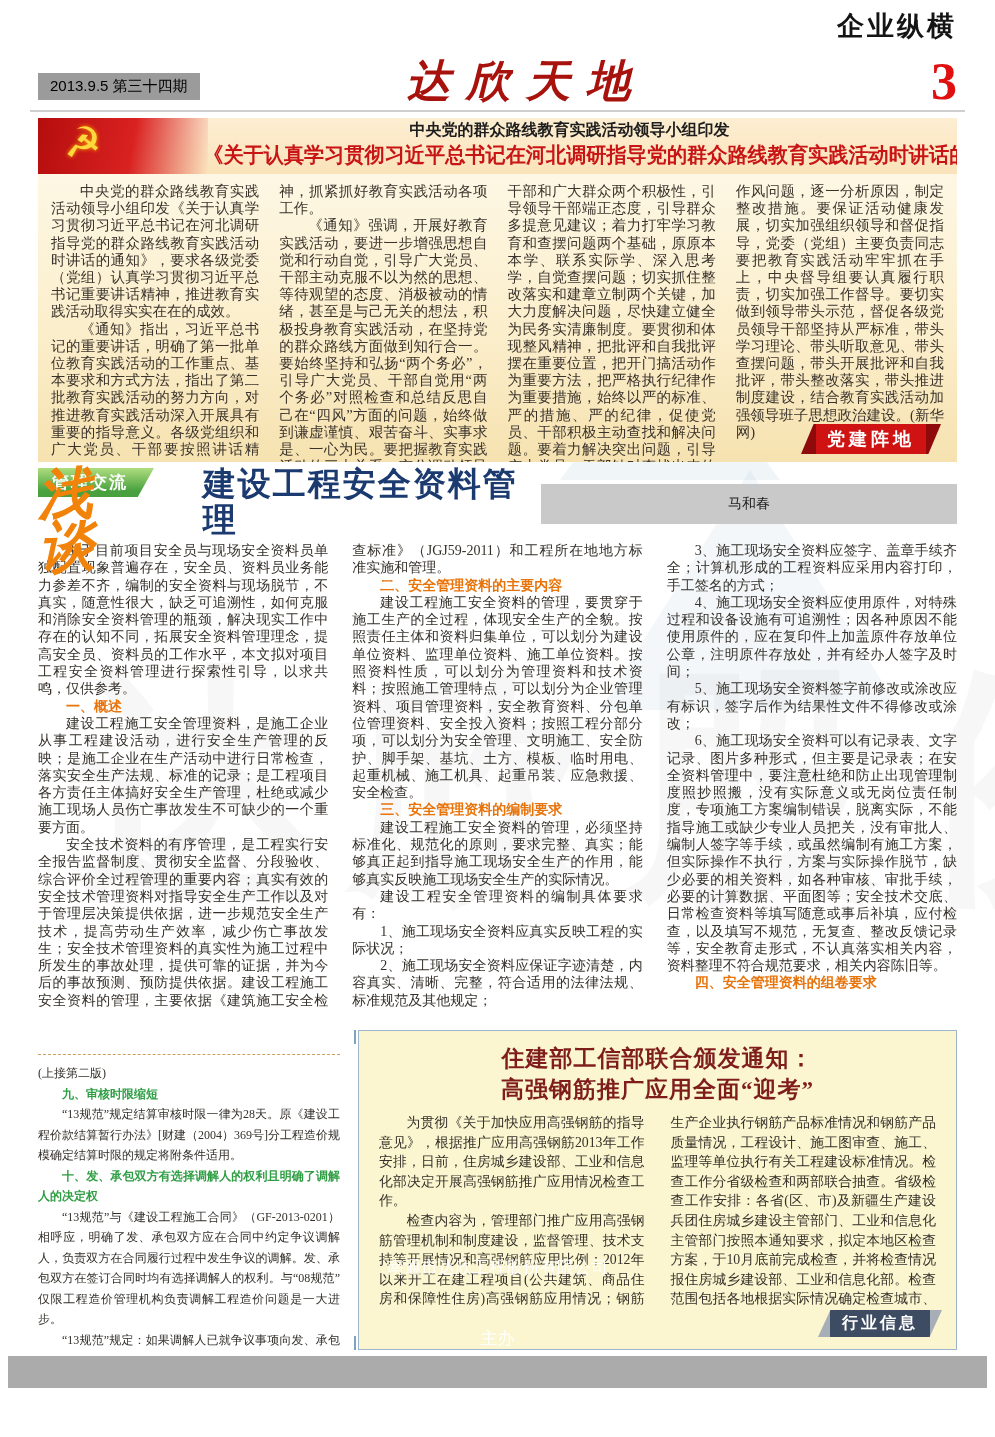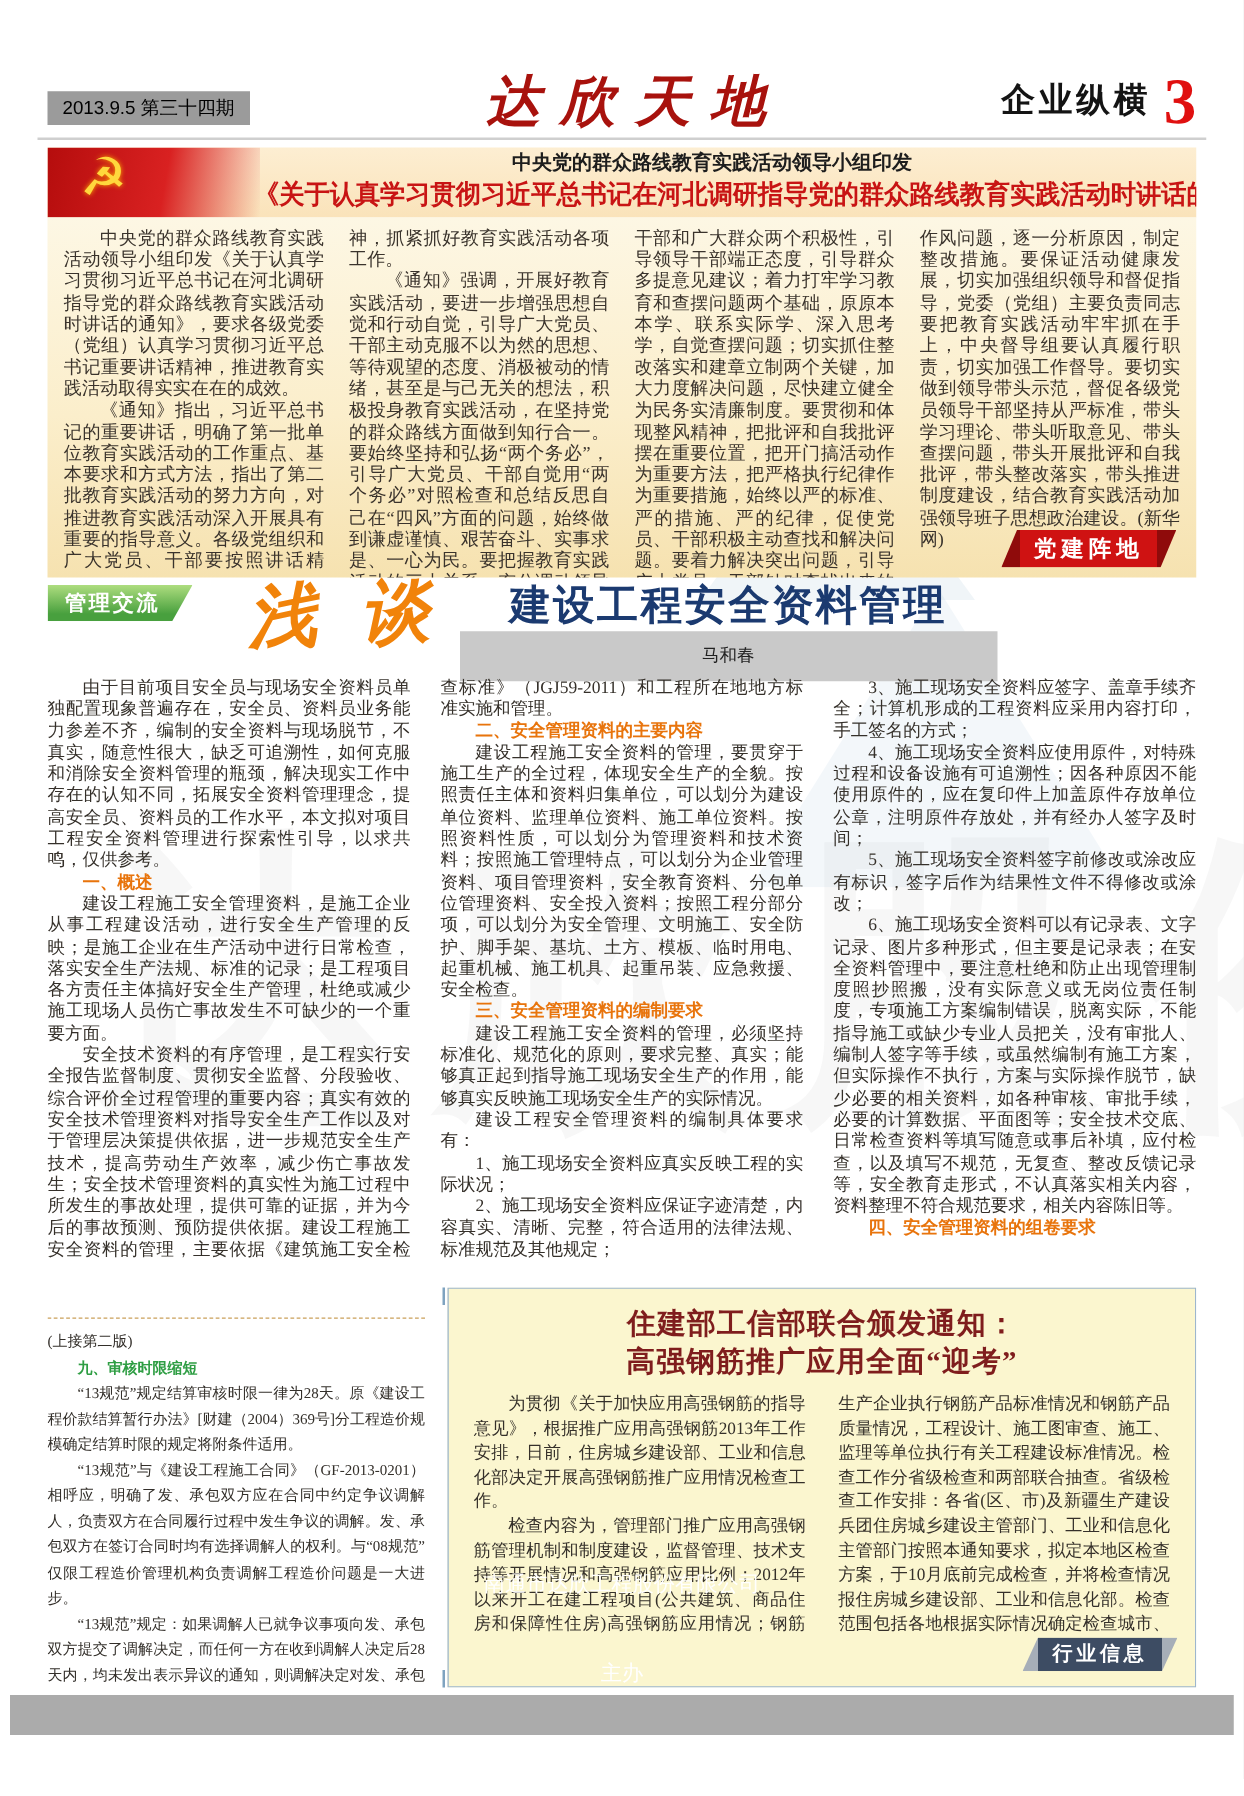--- a/index.html
+++ b/index.html
@@ -5,21 +5,21 @@
   html,body{margin:0;padding:0;background:#e9e9e9;}
   .page{position:relative;width:995px;height:1437px;margin:0 auto;background:#ffffff;
         overflow:hidden;font-family:"Liberation Serif","DejaVu Serif",serif;color:#332f2a;}
   
   .header{position:absolute;top:44px;left:38px;right:38px;height:60px;
           display:flex;align-items:flex-end;justify-content:space-between;}
   .issue-badge{background:#9b9b9b;color:#000000;font-family:"Liberation Sans",sans-serif;
                font-size:15px;padding:4px 12px;margin-bottom:4px;}
   .masthead{color:#a8120d;font-size:44px;font-weight:bold;font-style:italic;
             letter-spacing:16px;line-height:1;transform:translateX(8px);}
-  .section-wrap{display:flex;align-items:flex-end;gap:10px;}
+  .section-wrap{display:flex;align-items:flex-end;gap:10px;flex-direction:column;}
   .section-title{font-family:"Liberation Sans",sans-serif;font-weight:900;font-size:27px;
                  color:#141414;letter-spacing:3px;margin-bottom:6px;}
   .page-number{color:#e01010;font-size:52px;font-weight:bold;line-height:.85;}
   .header-rule{position:absolute;top:110px;left:30px;right:30px;height:2px;background:#cfcfcf;}
   
   .banner{position:absolute;top:118px;left:38px;right:38px;height:56px;overflow:hidden;
           background:linear-gradient(180deg,#fdeed2 0%,#fae3ba 100%);}
   .banner-emblem{position:absolute;left:0;top:0;width:170px;height:100%;
                  background:linear-gradient(100deg,#b50d0d 0%,#d92121 55%,rgba(217,33,33,0) 100%);}
   .emblem-glyph{position:absolute;left:26px;top:4px;font-size:42px;color:#ffd83d;line-height:1;
@@ -45,21 +45,21 @@
            font-weight:bold;letter-spacing:30px;white-space:nowrap;pointer-events:none;}
   
   .mid-section{position:absolute;top:466px;left:38px;right:38px;height:558px;}
   .section-label{position:absolute;left:0;top:2px;color:#fff;font-family:"Liberation Sans",sans-serif;
                  font-weight:bold;font-size:17px;letter-spacing:2px;padding:3px 26px 3px 14px;
                  background:linear-gradient(180deg,#aedd7f 0%,#48a03e 80%);
                  clip-path:polygon(0 0,100% 0,86% 100%,0 100%);}
   .mid-title{display:flex;justify-content:center;align-items:flex-start;gap:14px;height:76px;}
   .title-script{font-size:56px;line-height:.95;color:#f1830a;font-weight:bold;font-style:italic;
                 letter-spacing:10px;transform:rotate(-2deg);}
-  .title-right{display:flex;flex-direction:column;align-items:center;}
+  .title-right{display:flex;align-items:center;}
   .title-main{font-family:"Liberation Sans",sans-serif;font-weight:900;font-size:33px;
               color:#1b3a70;letter-spacing:2px;line-height:1.1;}
   .author-bar{width:430px;background:#c9c9c9;color:#222;font-size:14px;text-align:center;
               padding:11px 0;margin-top:3px;}
   .mid-flow{height:480px;overflow:hidden;column-count:3;column-gap:24px;column-fill:auto;
             font-size:14px;line-height:17.3px;text-align:justify;color:#35302a;}
   .mid-flow p,.mid-flow h4{margin:0;text-indent:2em;font-size:inherit;}
   .mid-flow h4{color:#e8740c;font-weight:bold;}
   
   .bottom{position:absolute;top:1030px;left:38px;right:38px;height:320px;display:flex;gap:18px;overflow:hidden;}
@@ -157,20 +157,21 @@
 
     </div>
   </div>
 
   <div class="bottom">
 
     <div class="serial">
       <p class="cont-note">(上接第二版)</p>
       <p class="gh">九、审核时限缩短</p>
       <p>“13规范”规定结算审核时限一律为28天。原《建设工程价款结算暂行办法》[财建（2004）369号]分工程造价规模确定结算时限的规定将附条件适用。</p>
+      <p class="gh">十、发、承包双方有选择调解人的权利且明确了调解人的决定权</p>
       <p>“13规范”与《建设工程施工合同》（GF-2013-0201）相呼应，明确了发、承包双方应在合同中约定争议调解人，负责双方在合同履行过程中发生争议的调解。发、承包双方在签订合同时均有选择调解人的权利。与“08规范”仅限工程造价管理机构负责调解工程造价问题是一大进步。</p>
       <p>“13规范”规定：如果调解人已就争议事项向发、承包双方提交了调解决定，而任何一方在收到调解人决定后28天内，均未发出表示异议的通知，则调解决定对发、承包双方均具有约束力。</p>
 
     </div>
 
     <div class="notice-box">
       <div class="nb-corner nb-tl"></div>
       <div class="nb-corner nb-tr"></div>
       <div class="nb-corner nb-bl"></div>
       <div class="nb-corner nb-br"></div>

